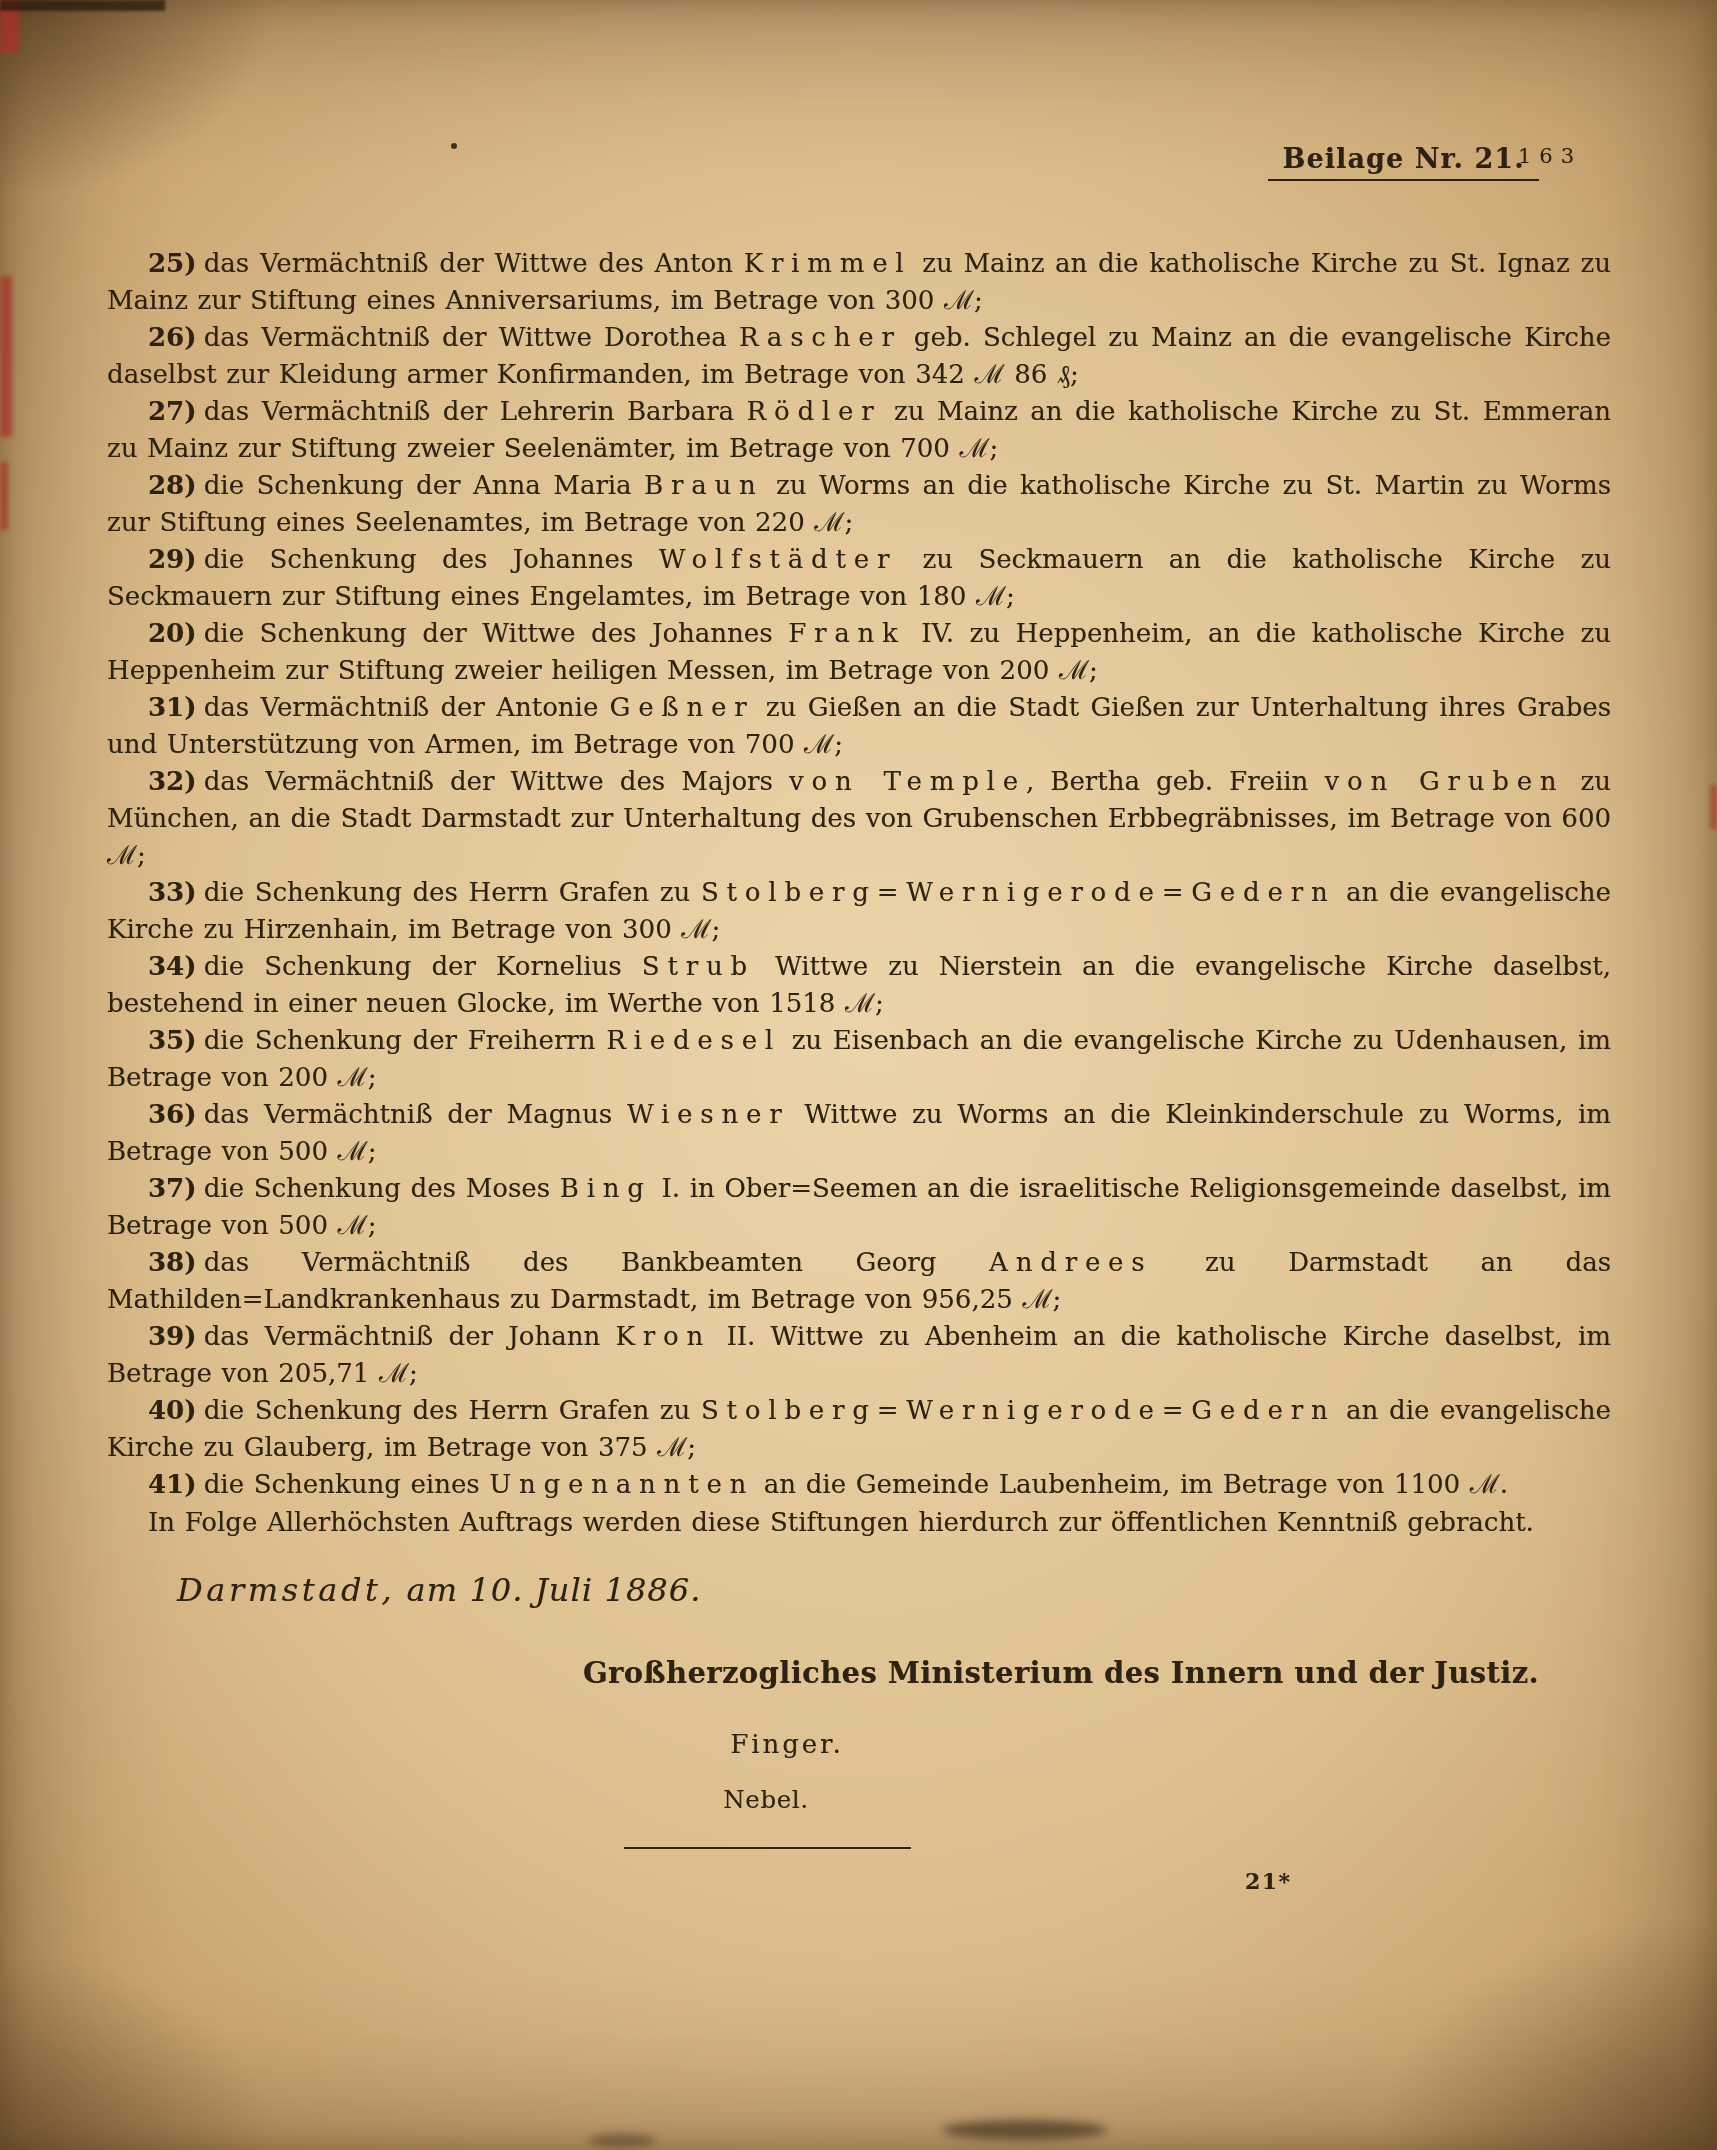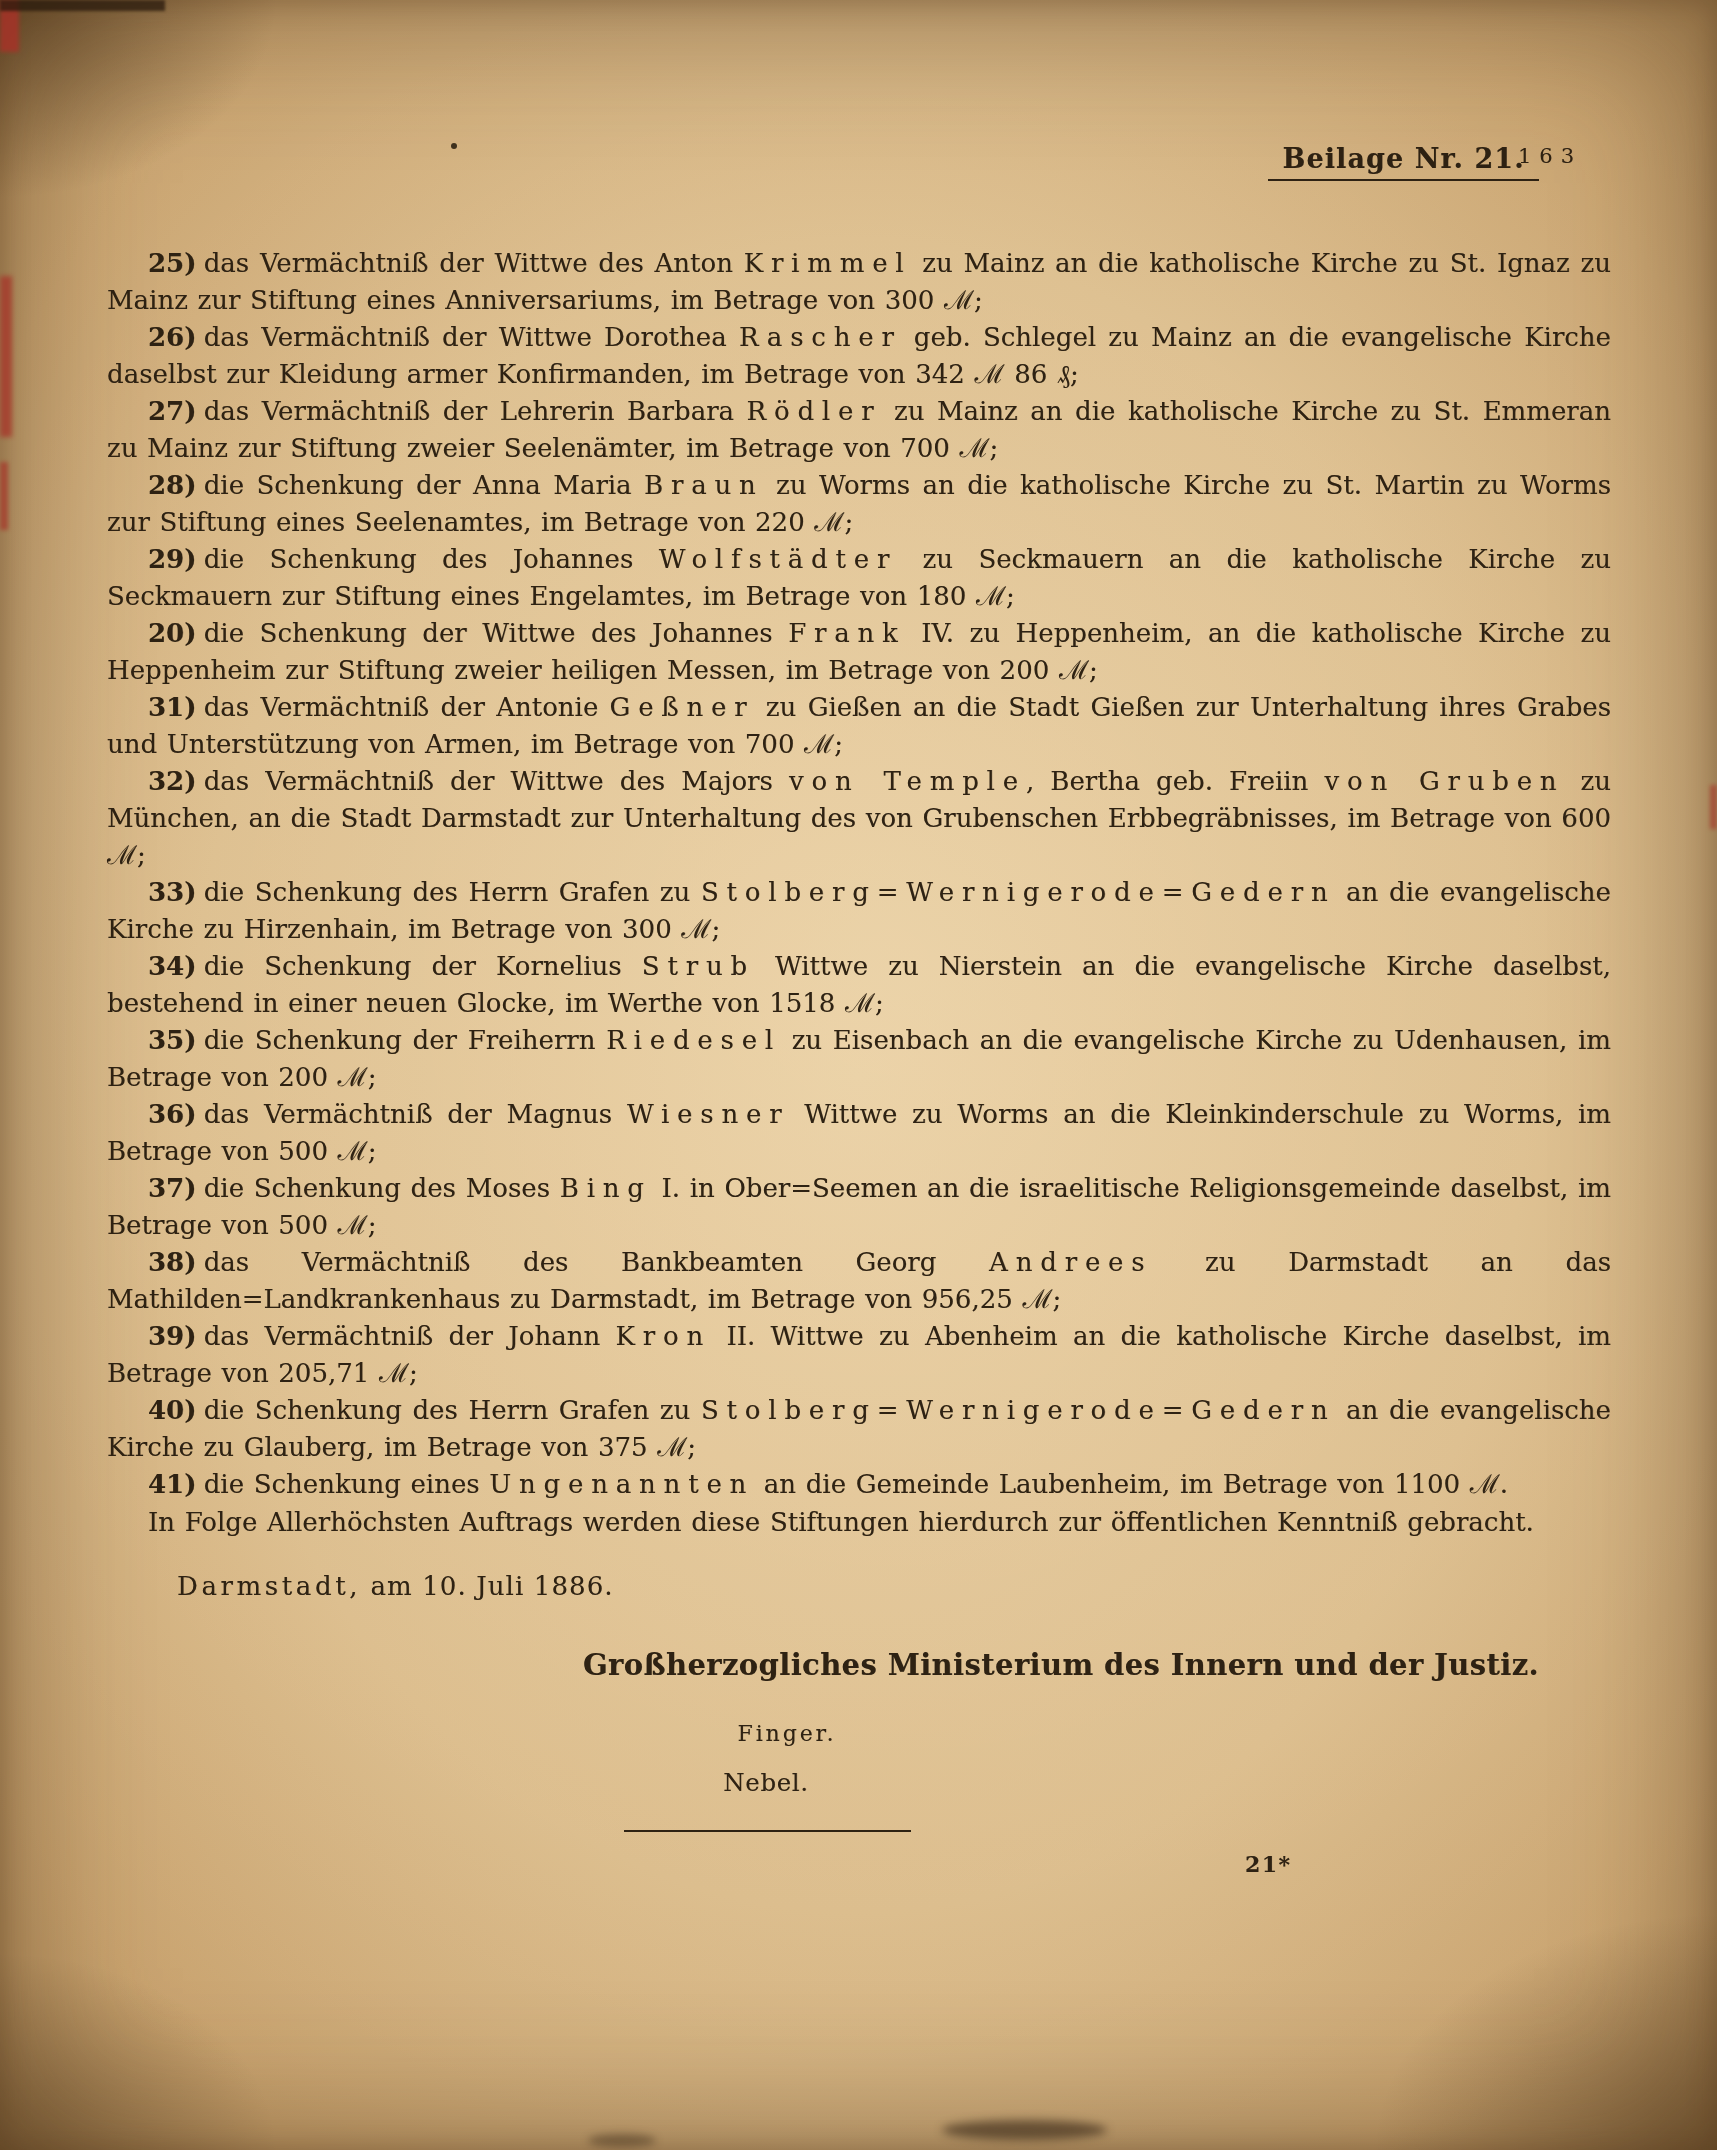--- a/index.html
+++ b/index.html
@@ -75,38 +75,39 @@
     margin: 0;
     word-spacing: 1.4px;
   }
   .num { padding-right: 7.2px; font-weight: bold; }
   .spaced { letter-spacing: 0.30em; }
 
   .closing-par { margin-top: 1.4px; }
 
   .dateline {
     margin-top: 30px;
-    font-size: 26px;
+    font-size: 32px;
     text-indent: 70px;
     letter-spacing: 1.1px;
+    font-style: italic;
   }
   .dateline .city { letter-spacing: 3.6px; }
 
   .ministry {
     margin-top: 47px;
     text-align: right;
     font-size: 29px;
     font-weight: bold;
     letter-spacing: 0.4px;
     transform: translateX(-72px);
   }
   .sig-finger {
     margin-top: 39px;
     text-align: center;
-    font-size: 22px;
+    font-size: 26px;
     letter-spacing: 2.9px;
     transform: translateX(-72px);
   }
   .sig-nebel {
     margin-top: 5.7px;
     text-align: center;
     padding-right: 186px;
     font-size: 24.4px;
     letter-spacing: 0.7px;
   }

